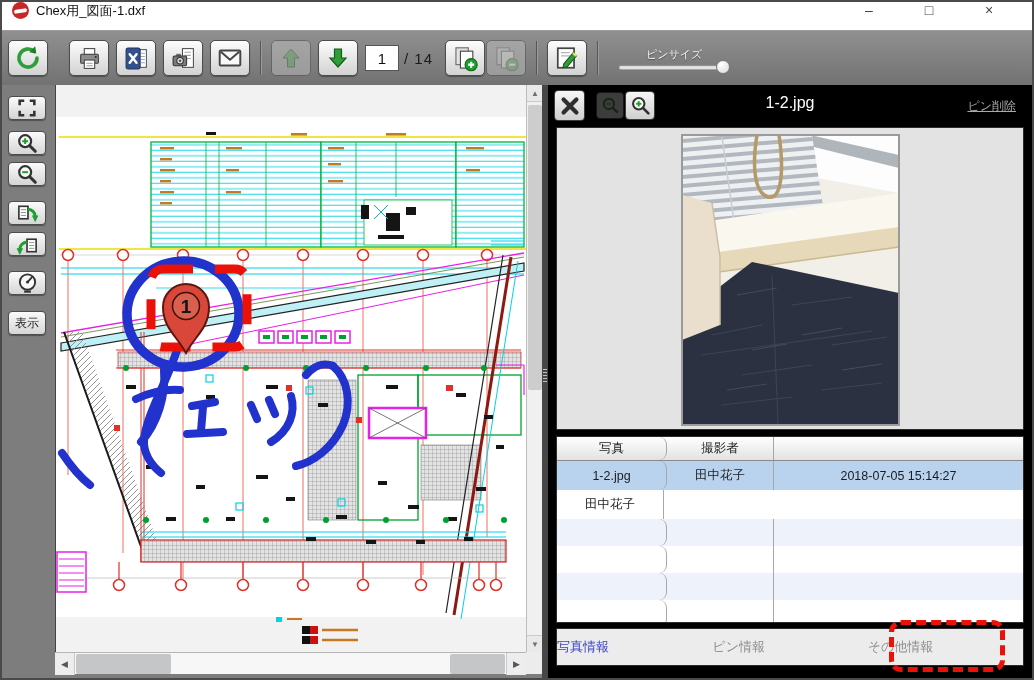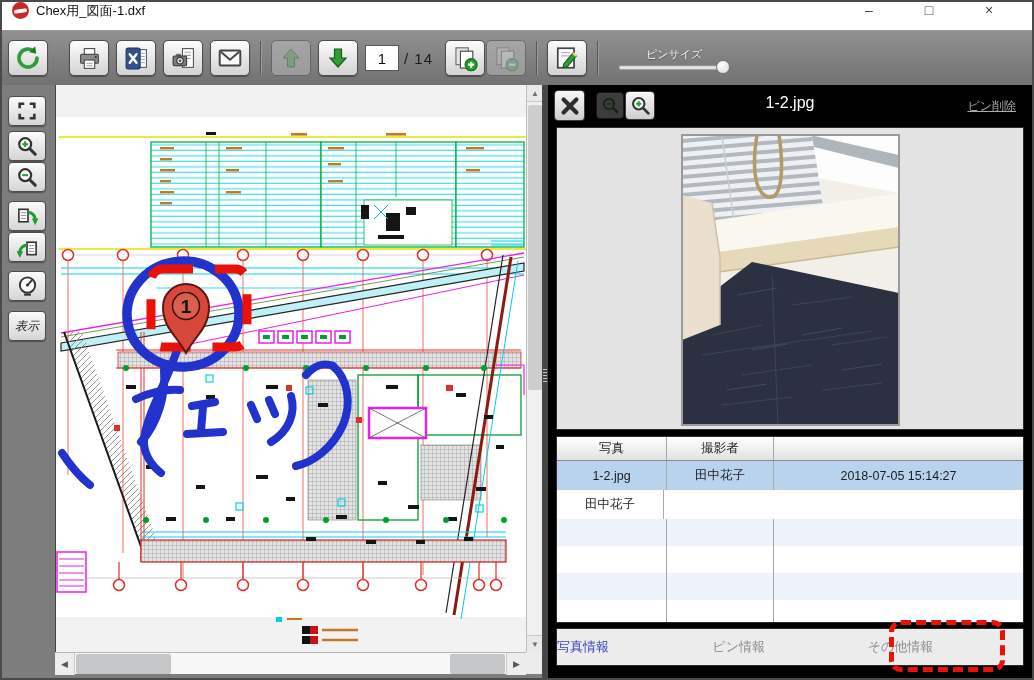--- a/index.html
+++ b/index.html
@@ -31,23 +31,23 @@
   .slider-label{ font-size:11px; color:#f2f2f2; margin-bottom:3px; text-shadow:0 1px 1px rgba(0,0,0,.4);}
   .slider-track{ position:relative; width:110px; height:4px; background:#e3e3e3; border-radius:2px;
     box-shadow:0 1px 0 rgba(255,255,255,.3), inset 0 1px 1px rgba(0,0,0,.4);}
   .slider-thumb{ position:absolute; top:-5px; left:88%; width:14px; height:14px; border-radius:50%;
     background:radial-gradient(circle at 35% 30%, #ffffff, #d9d9d9); border:1px solid #777;}
   .check-group{ display:flex; flex-direction:column; align-items:center;}
   .check-label{ font-size:11px; color:#f2f2f2; margin-bottom:3px; text-shadow:0 1px 1px rgba(0,0,0,.4);}
   .checkbox{ appearance:none; width:15px; height:15px; background:linear-gradient(#f4f4f4,#d4d4d4);
     border:1px solid #828282; border-radius:2px;}
   
-  .side-btn{ position:absolute; left:8px; width:38px; height:30px; border:1px solid #4d4d4d; border-radius:4px;
+  .side-btn{ position:absolute; left:8px; width:38px; height:24px; border:1px solid #4d4d4d; border-radius:4px;
     background:linear-gradient(#fbfbfb,#d5d5d5); display:flex; align-items:center; justify-content:center;
-    box-shadow:0 1px 1px rgba(0,0,0,.35);font-style:italic;}
+    box-shadow:0 1px 1px rgba(0,0,0,.35);}
   .side-btn.txt{ font-size:12px; color:#222; }
   
   .viewport{ position:absolute; left:55px; top:85px; width:471px; height:567px; background:#f2f2f2;
     border-left:1px solid #424242; overflow:hidden;}
   .vscroll{ position:absolute; left:526px; top:85px; width:16px; height:567px; background:#f0f0f0;
     border-left:1px solid #bdbdbd;}
   .vscroll .arrow{ position:absolute; left:0; width:16px; height:17px; background:#e9e9e9; color:#707070;
     font-size:8px; text-align:center; line-height:17px;}
   .vscroll .up{ top:0; border-bottom:1px solid #c9c9c9;}
   .vscroll .down{ bottom:0; border-top:1px solid #c9c9c9;}
@@ -73,21 +73,21 @@
   .photo-area{ position:absolute; left:8px; top:42px; width:468px; height:303px; background:#e3e3e3;
     border:1px solid #2d2d2d; display:flex; align-items:flex-start; justify-content:center;}
   .photo-frame{ margin-top:6px; width:219px; height:292px; border:1px solid #9a9a9a; background:#fff;}
   
   .ptable{ position:absolute; left:8px; top:351px; width:468px; height:187px; background:#fff; overflow:hidden;
     border:1px solid #2d2d2d; font-size:12.5px; color:#1c1c1c;}
   .trow{ display:flex; height:27px; align-items:center;}
   .trow.head{ height:24px; background:linear-gradient(#ffffff,#e2e2e2); border-bottom:1px solid #8a8a8a; font-size:12.5px;}
   .trow.data{ height:29px;}
   .tc{ text-align:center; border-right:1px solid #a8a8a8; height:100%; display:flex; align-items:center; justify-content:center;}
-  .tc.c1{ width:110px;} .tc.c2{ width:107px;} .tc.c3{ flex:1; border-right:none;}
+  .tc.c1{ width:110px;border-radius:8px;} .tc.c2{ width:107px;} .tc.c3{ flex:1; border-right:none;}
   .trow.sel{ background:#b9d2ee;}
   .trow.alt{ background:#eef2fa;}
   
   .tabbar{ position:absolute; left:8px; top:543px; width:468px; height:38px; background:#ececec;
     border:1px solid #2a2a2a; display:flex; align-items:center;}
   .tab{ flex:1; font-size:13px; color:#8e8e8e;}
   .tab.active{ color:#3a44c3;}
   .red-annotation{ position:absolute; left:889px; top:620px; width:116px; height:52px;
     border:5px dashed #ea1208; border-radius:12px; pointer-events:none;}
   svg text{ font-family:"Liberation Sans", sans-serif;}

